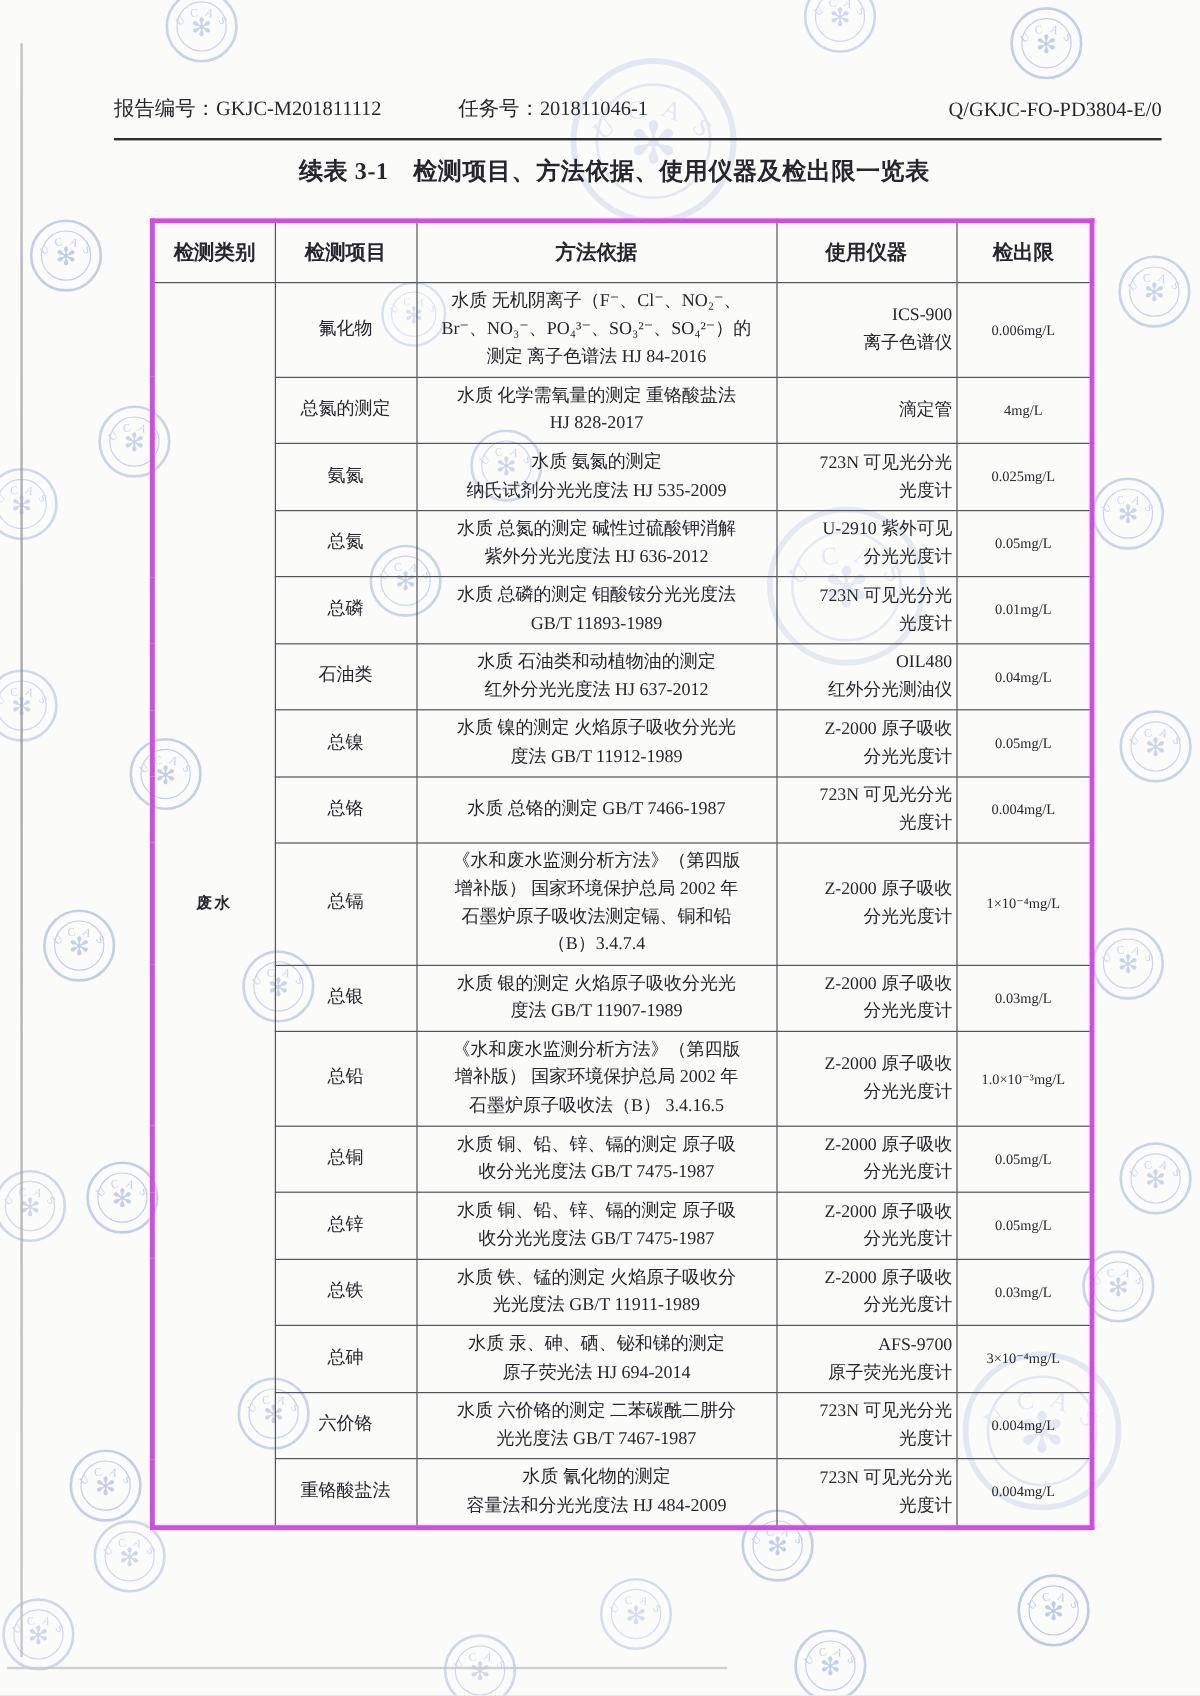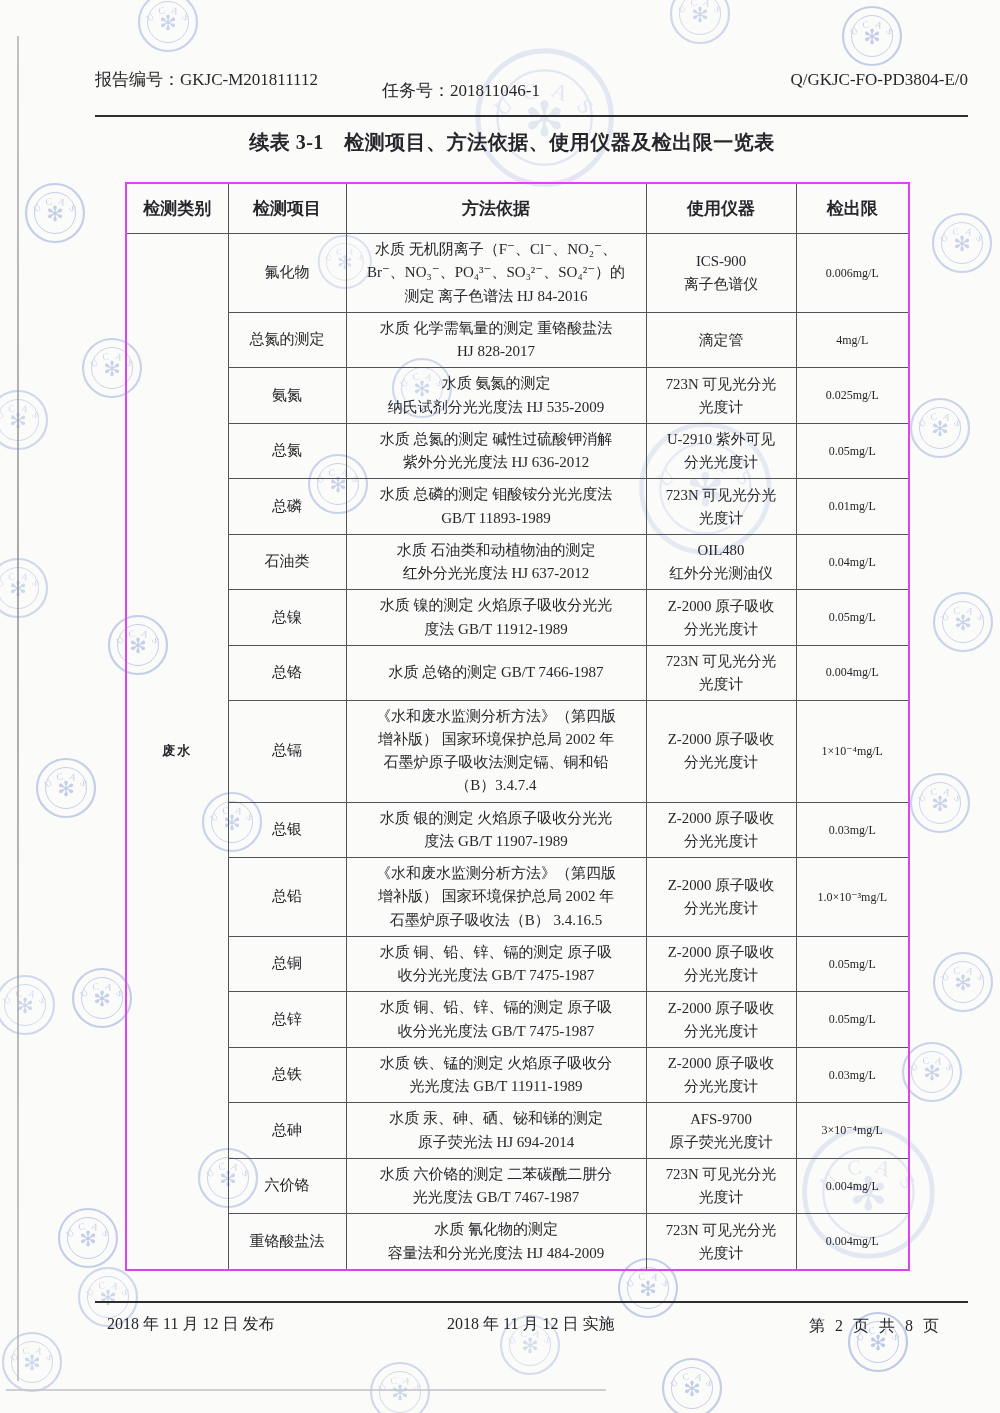--- a/index.html
+++ b/index.html
@@ -6,37 +6,37 @@
   .page{position:relative;width:1000px;height:1413px;margin:0 auto;background:#fbfbfa;
         overflow:hidden;font-family:"Liberation Serif","DejaVu Serif",serif;color:#26262c;}
   
   .wm-layer{position:absolute;inset:0;pointer-events:none;}
   .seal{position:absolute;}
   
   .scan-left{position:absolute;left:17px;top:36px;height:1345px;width:2px;
              background:linear-gradient(#b0b0b4,#8d8d93 40%,#b7b7bb);opacity:.75;}
   .paper-bottom{position:absolute;left:6px;width:600px;top:1389px;height:2px;background:#c6c6ca;opacity:.8;}
   
-  .doc-header{position:absolute;left:95px;top:57px;width:873px;display:flex;align-items:center;
+  .doc-header{position:absolute;left:95px;top:57px;width:873px;display:flex;align-items:flex-end;
               font-size:17px;border-bottom:2.5px solid #2d2d32;padding-bottom:13px;}
   .doc-header .task{margin-left:64px;margin-top:22px;}
   .doc-header .code{margin-left:auto;}
   
   .doc-title{position:absolute;top:129px;left:12px;width:100%;margin:0;text-align:center;
              font-size:20px;font-weight:bold;letter-spacing:.5px;}
   
   .main-table{position:absolute;left:125px;top:182px;width:783px;border-collapse:collapse;
-              table-layout:fixed;border:2px solid #d946ef;}
+              table-layout:fixed;border:4px solid #d946ef;}
   .main-table th,.main-table td{border:1px solid #53535a;}
   .main-table th{font-size:17px;font-weight:bold;padding:13px 2px;text-align:center;}
   .main-table td{font-size:15px;line-height:1.55;padding:4px 3px;text-align:center;
                  vertical-align:middle;white-space:pre-line;}
   td.cat{font-size:13px;letter-spacing:2px;font-weight:bold;}
   td.method{font-size:15px;}
-  td.inst{font-size:14.8px;}
+  td.inst{font-size:14.8px;text-align:right;}
   td.limit{font-size:12px;}
   
   .doc-footer{position:absolute;left:95px;top:1301px;width:873px;height:45px;
               border-top:2px solid #2d2d32;font-size:16px;}
   .f-issue{position:absolute;left:12px;top:11px;}
   .f-impl{position:absolute;left:352px;top:11px;}
   .f-page{position:absolute;right:26px;top:13px;letter-spacing:3px;}
 </style>
 </head>
 <body>
@@ -505,18 +505,13 @@
         <td class="item">重铬酸盐法</td>
         <td class="method">水质 氰化物的测定
 容量法和分光光度法 HJ 484-2009</td>
         <td class="inst">723N 可见光分光
 光度计</td>
         <td class="limit">0.004mg/L</td>
       </tr>
     </tbody>
   </table>
 
-  <footer class="doc-footer">
-    <span class="f-issue">2018 年 11 月 12 日  发布</span>
-    <span class="f-impl">2018 年 11 月 12 日  实施</span>
-    <span class="f-page">第 2 页 共 8 页</span>
-  </footer>
 </div>
 
 </body></html>

